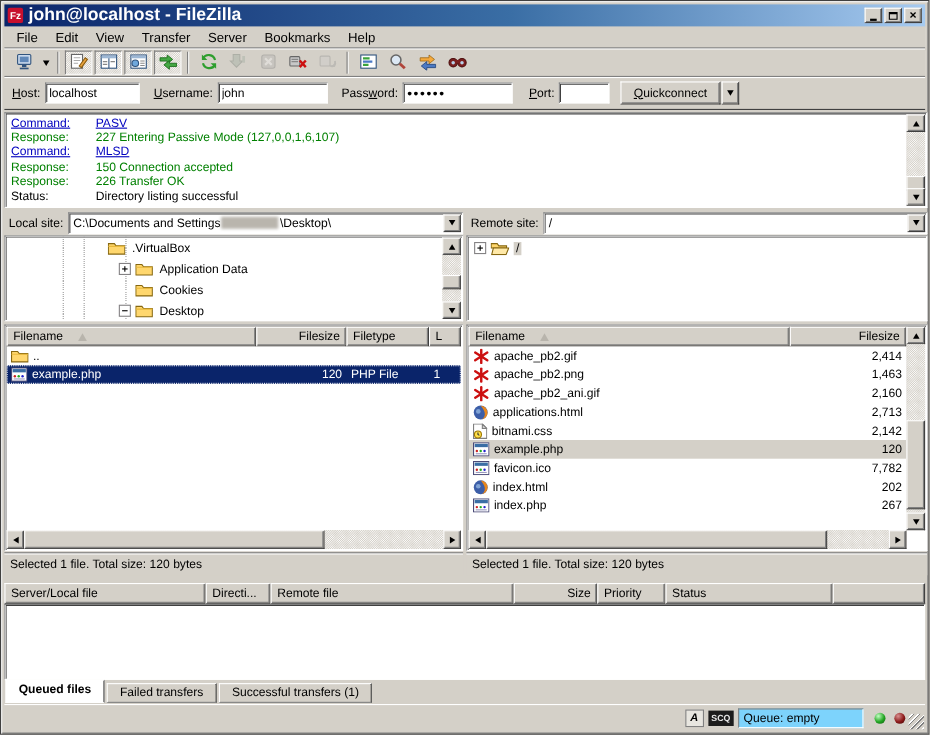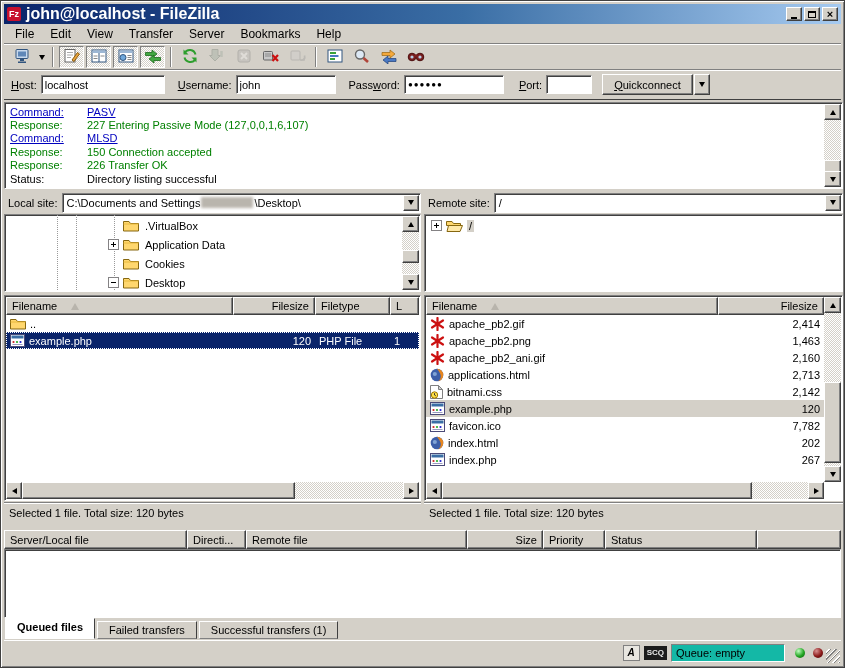--- a/index.html
+++ b/index.html
@@ -120,21 +120,21 @@
   .tabs{ position:absolute; left:3px; top:617px; right:3px; height:21px; display:flex; align-items:flex-end; padding-left:1px; }
   .tab{ height:18px; padding:2px 11px; background:#d4d0c8; border:1px solid; border-color:#fff #404040 #808080 #fff; margin-right:2px; white-space:nowrap; }
   .tab.active{ height:21px; background:#fff; font-weight:bold; border-bottom-color:#fff; }
 
   
   .statusbar{ position:absolute; left:3px; right:3px; bottom:3px; height:24px; border-top:1px solid #fff;
     display:flex; align-items:center; justify-content:flex-end; padding-right:18px; gap:4px; }
   .sb-ascii{ width:17px; height:16px; border:1px solid #808080; background:#e8e6e0; display:flex;
     align-items:center; justify-content:center; font-size:10px; font-style:italic; font-weight:bold; }
   .sb-badge{ background:#1c1c1c; color:#e8e8e8; font-size:8px; font-weight:bold; padding:3px 3px; line-height:1; }
-  .sb-queuebox{ width:114px; height:18px; background:#14b8a6; border:1px solid; border-color:#808080 #fff #fff #808080;
+  .sb-queuebox{ width:114px; height:18px; background:#7dd3fc; border:1px solid; border-color:#808080 #fff #fff #808080;
     display:flex; align-items:center; padding-left:4px;text-align:right; }
   .light{ width:10px; height:10px; border-radius:50%; }
   .light.green{ background:radial-gradient(circle at 35% 30%, #c2ffc2, #23a523 55%, #0b560b); }
   .light.red{ background:radial-gradient(circle at 35% 30%, #d89090, #8c1a1a 55%, #3c0404); }
   .grip{ position:absolute; right:1px; bottom:1px; width:14px; height:14px;
     background:repeating-linear-gradient(135deg, transparent 0 2px, #fff 2px 3px, #808080 3px 4px); }
 </style>
 </head>
 <body>
 
@@ -275,21 +275,21 @@
             <circle cx="13" cy="9" r="3.8" fill="#7A1F1F" stroke="#4c0e0e"></circle>
             <rect x="7" y="6.5" width="4" height="3" fill="#7A1F1F"></rect>
             <circle cx="5" cy="9" r="1.6" fill="#b8d0e8"></circle>
             <circle cx="13" cy="9" r="1.6" fill="#b8d0e8"></circle>
           </svg></span>
       </div>
     </div>
 
   <div class="quickbar">
     <label id="lbl-host"><span class="u">H</span>ost:</label>
-    <input class="edit sunken" style="width: 124px;" value="localhost">
+    <input class="edit sunken" style="width: 86px;" value="localhost">
     <label id="lbl-user" style="margin-left:13px"><span class="u">U</span>sername:</label>
     <input class="edit sunken" style="width: 100px;" value="john">
     <label id="lbl-pass" style="margin-left:13px">Pass<span class="u">w</span>ord:</label>
     <input class="edit sunken" style="width: 100px; font-size: 8px; letter-spacing: 1px;" value="●●●●●●">
     <label id="lbl-port" style="margin-left:15px"><span class="u">P</span>ort:</label>
     <input class="edit sunken" style="width: 46px;" value="">
     <button class="qc-btn raised" id="qc-btn"><span class="u">Q</span>uickconnect</button>
     <div class="qc-dd raised">
         <span class="tri-down"></span>
       </div>
@@ -354,21 +354,21 @@
           <span class="tri-down"></span>
         </div>
     </div>
   </div>
 
   <div class="tree sunken" style="left:3px;width:417px">
     <div class="guide" style="left:52px"></div>
     <div class="guide" style="left:71px"></div>
     <div class="guide" style="left:109px"></div>
     <div id="local-tree-rows" style="position:absolute;left:0;top:1px;right:18px">
-        <div class="tree-row" style="padding-left: 103px;">
+        <div class="tree-row" style="padding-left: 78px;">
           <span class="exp-spacer"></span>
           <span class="tree-icon">
             <svg width="16" height="13">
               <path d="M0.5 2.5h5.5l1.5 2h8v7.5h-15z" fill="#FFD76E" stroke="#866710"></path>
               <path d="M0.5 5h15" stroke="#E8B93C"></path>
             </svg>
           </span>
           <span class="tree-label">.VirtualBox</span>
         </div>
         <div class="tree-row" style="padding-left: 103px;">

